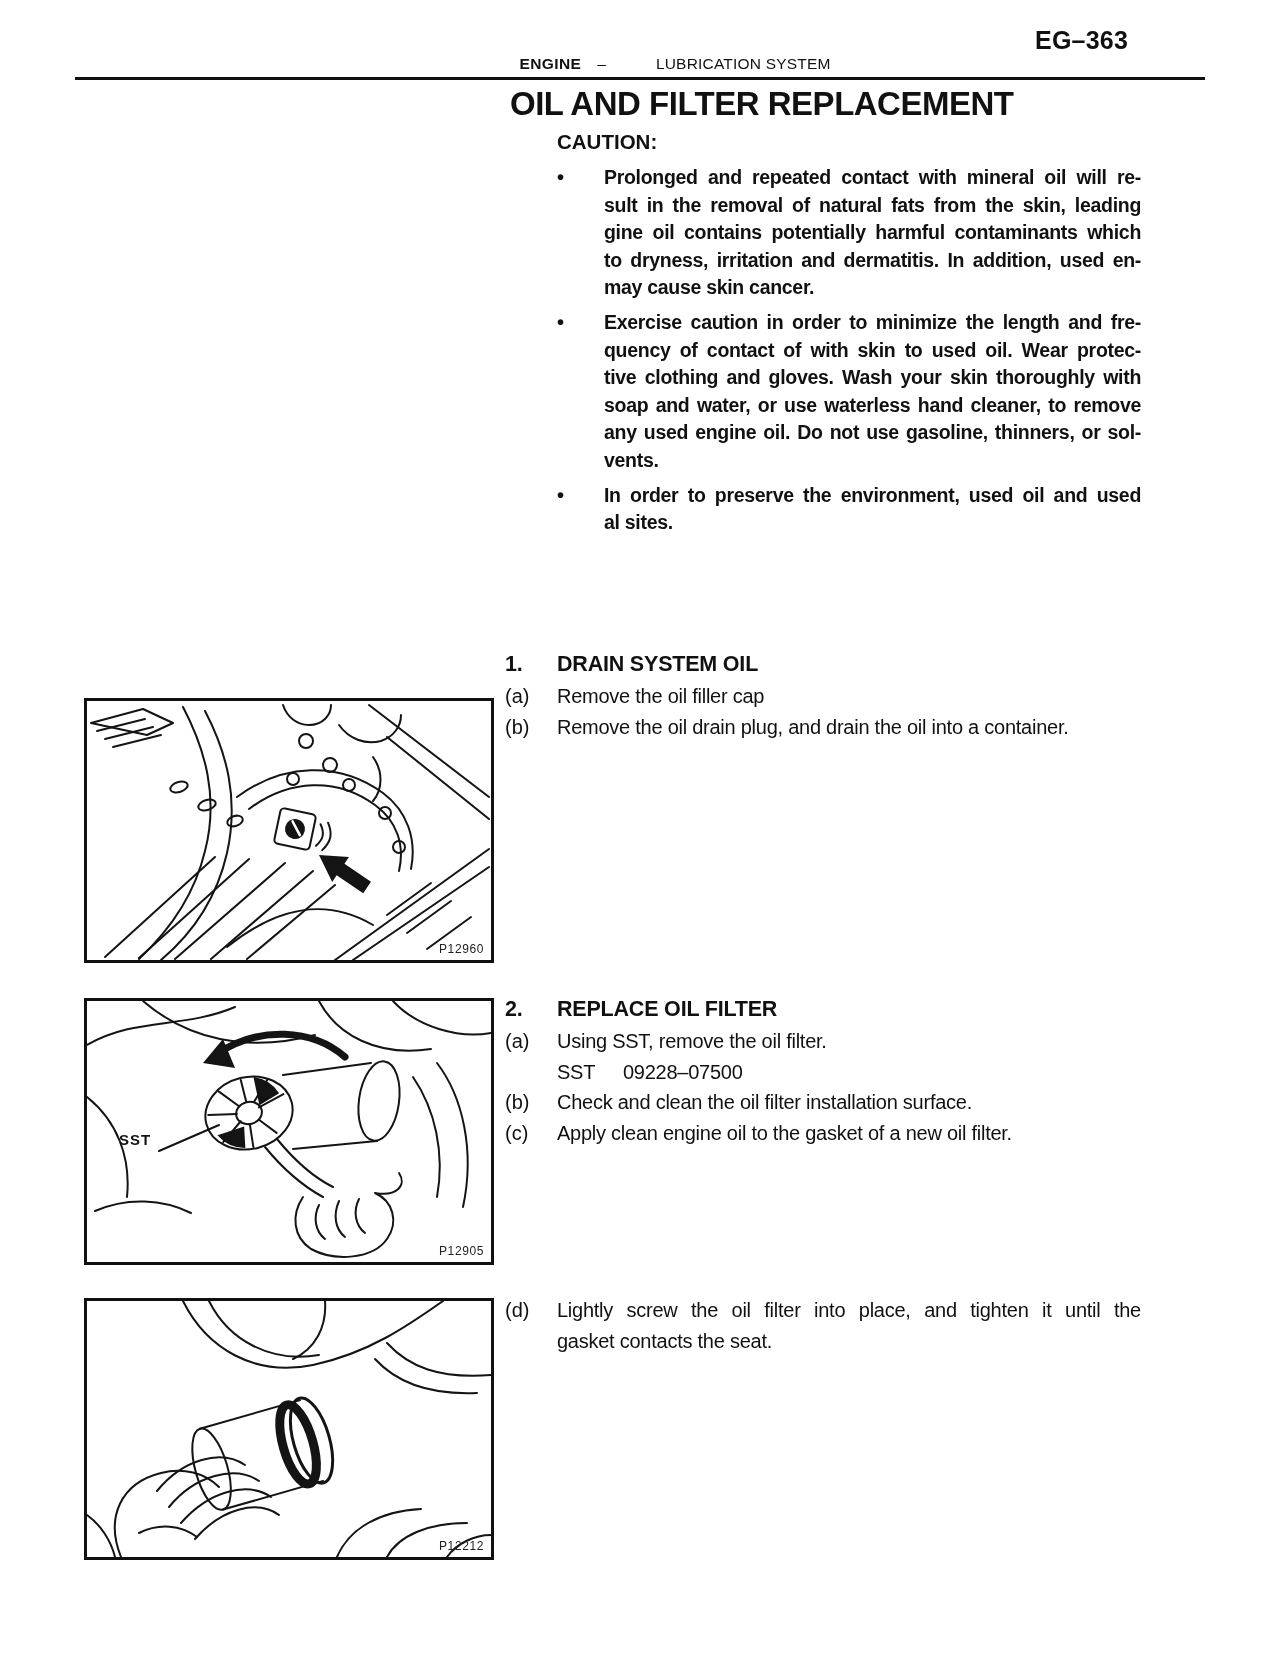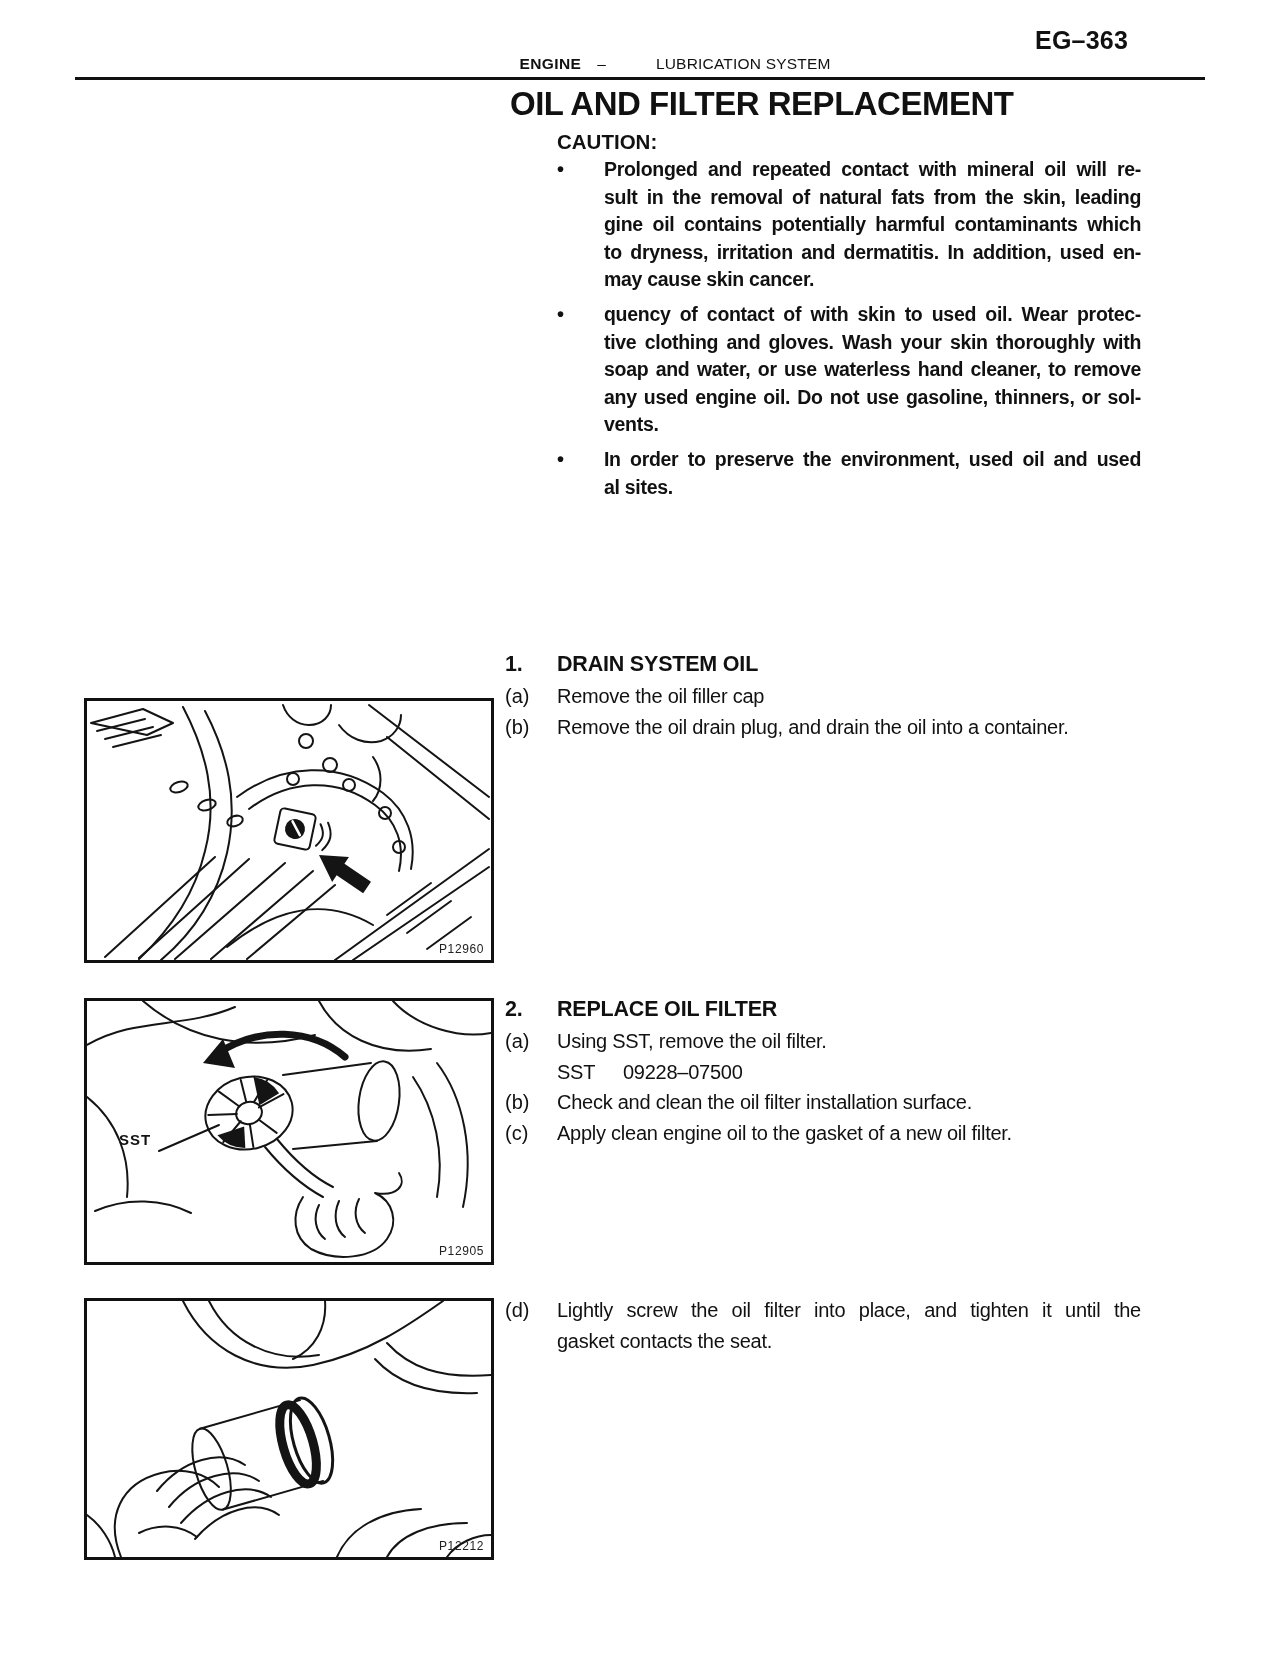--- a/index.html
+++ b/index.html
@@ -13,21 +13,21 @@
          padding-left:70px;box-sizing:border-box;white-space:nowrap;}
   .crumb .sec{font-weight:700;letter-spacing:.4px;text-align:center;}
   .crumb .dash{margin:0 16px;}
   .crumb .sub{letter-spacing:.2px;margin-left:34px;}
   .rule{position:absolute;top:77px;left:75px;width:1130px;height:3px;background:#111;}
   
   .title{position:absolute;top:84px;left:510px;font-size:34px;font-weight:700;letter-spacing:-0.5px;
          transform:scaleX(.97);transform-origin:left top;white-space:nowrap;}
   
   .caution{position:absolute;top:130px;left:557px;width:584px;}
-  .caution-label{font-weight:700;font-size:20.5px;margin-bottom:2px;}
+  .caution-label{font-weight:700;font-size:20.5px;margin-bottom:10px;}
   .bullet{display:flex;margin-bottom:7px;}
   .bullet .dot{flex:0 0 47px;width:47px;font-weight:700;font-size:20px;line-height:27.6px;}
   .bullet .bt{flex:1;min-width:0;}
   .bullet .jline{font-weight:700;font-size:19.5px;line-height:27.6px;letter-spacing:-0.3px;}
   
   .jline{white-space:nowrap;text-align:justify;text-align-last:justify;text-justify:inter-word;}
   .jline.last{text-align-last:left;}
   
   .proc{position:absolute;left:505px;width:636px;}
   #proc-0{top:648px;} #proc-1{top:993px;} #proc-2{top:1295px;}
@@ -68,20 +68,21 @@
             <div class="jline">Prolonged and repeated contact with mineral oil will re-</div>
             <div class="jline">sult in the removal of natural fats from the skin, leading</div>
             <div class="jline">gine oil contains potentially harmful contaminants which</div>
             <div class="jline">to dryness, irritation and dermatitis. In addition, used en-</div>
             <div class="jline last">may cause skin cancer.</div>
           </div>
         </div>
         <div class="bullet">
           <span class="dot">•</span>
           <div class="bt">
+            <div class="jline">Exercise caution in order to minimize the length and fre-</div>
             <div class="jline">quency of contact of with skin to used oil. Wear protec-</div>
             <div class="jline">tive clothing and gloves. Wash your skin thoroughly with</div>
             <div class="jline">soap and water, or use waterless hand cleaner, to remove</div>
             <div class="jline">any used engine oil. Do not use gasoline, thinners, or sol-</div>
             <div class="jline last">vents.</div>
           </div>
         </div>
         <div class="bullet">
           <span class="dot">•</span>
           <div class="bt">

